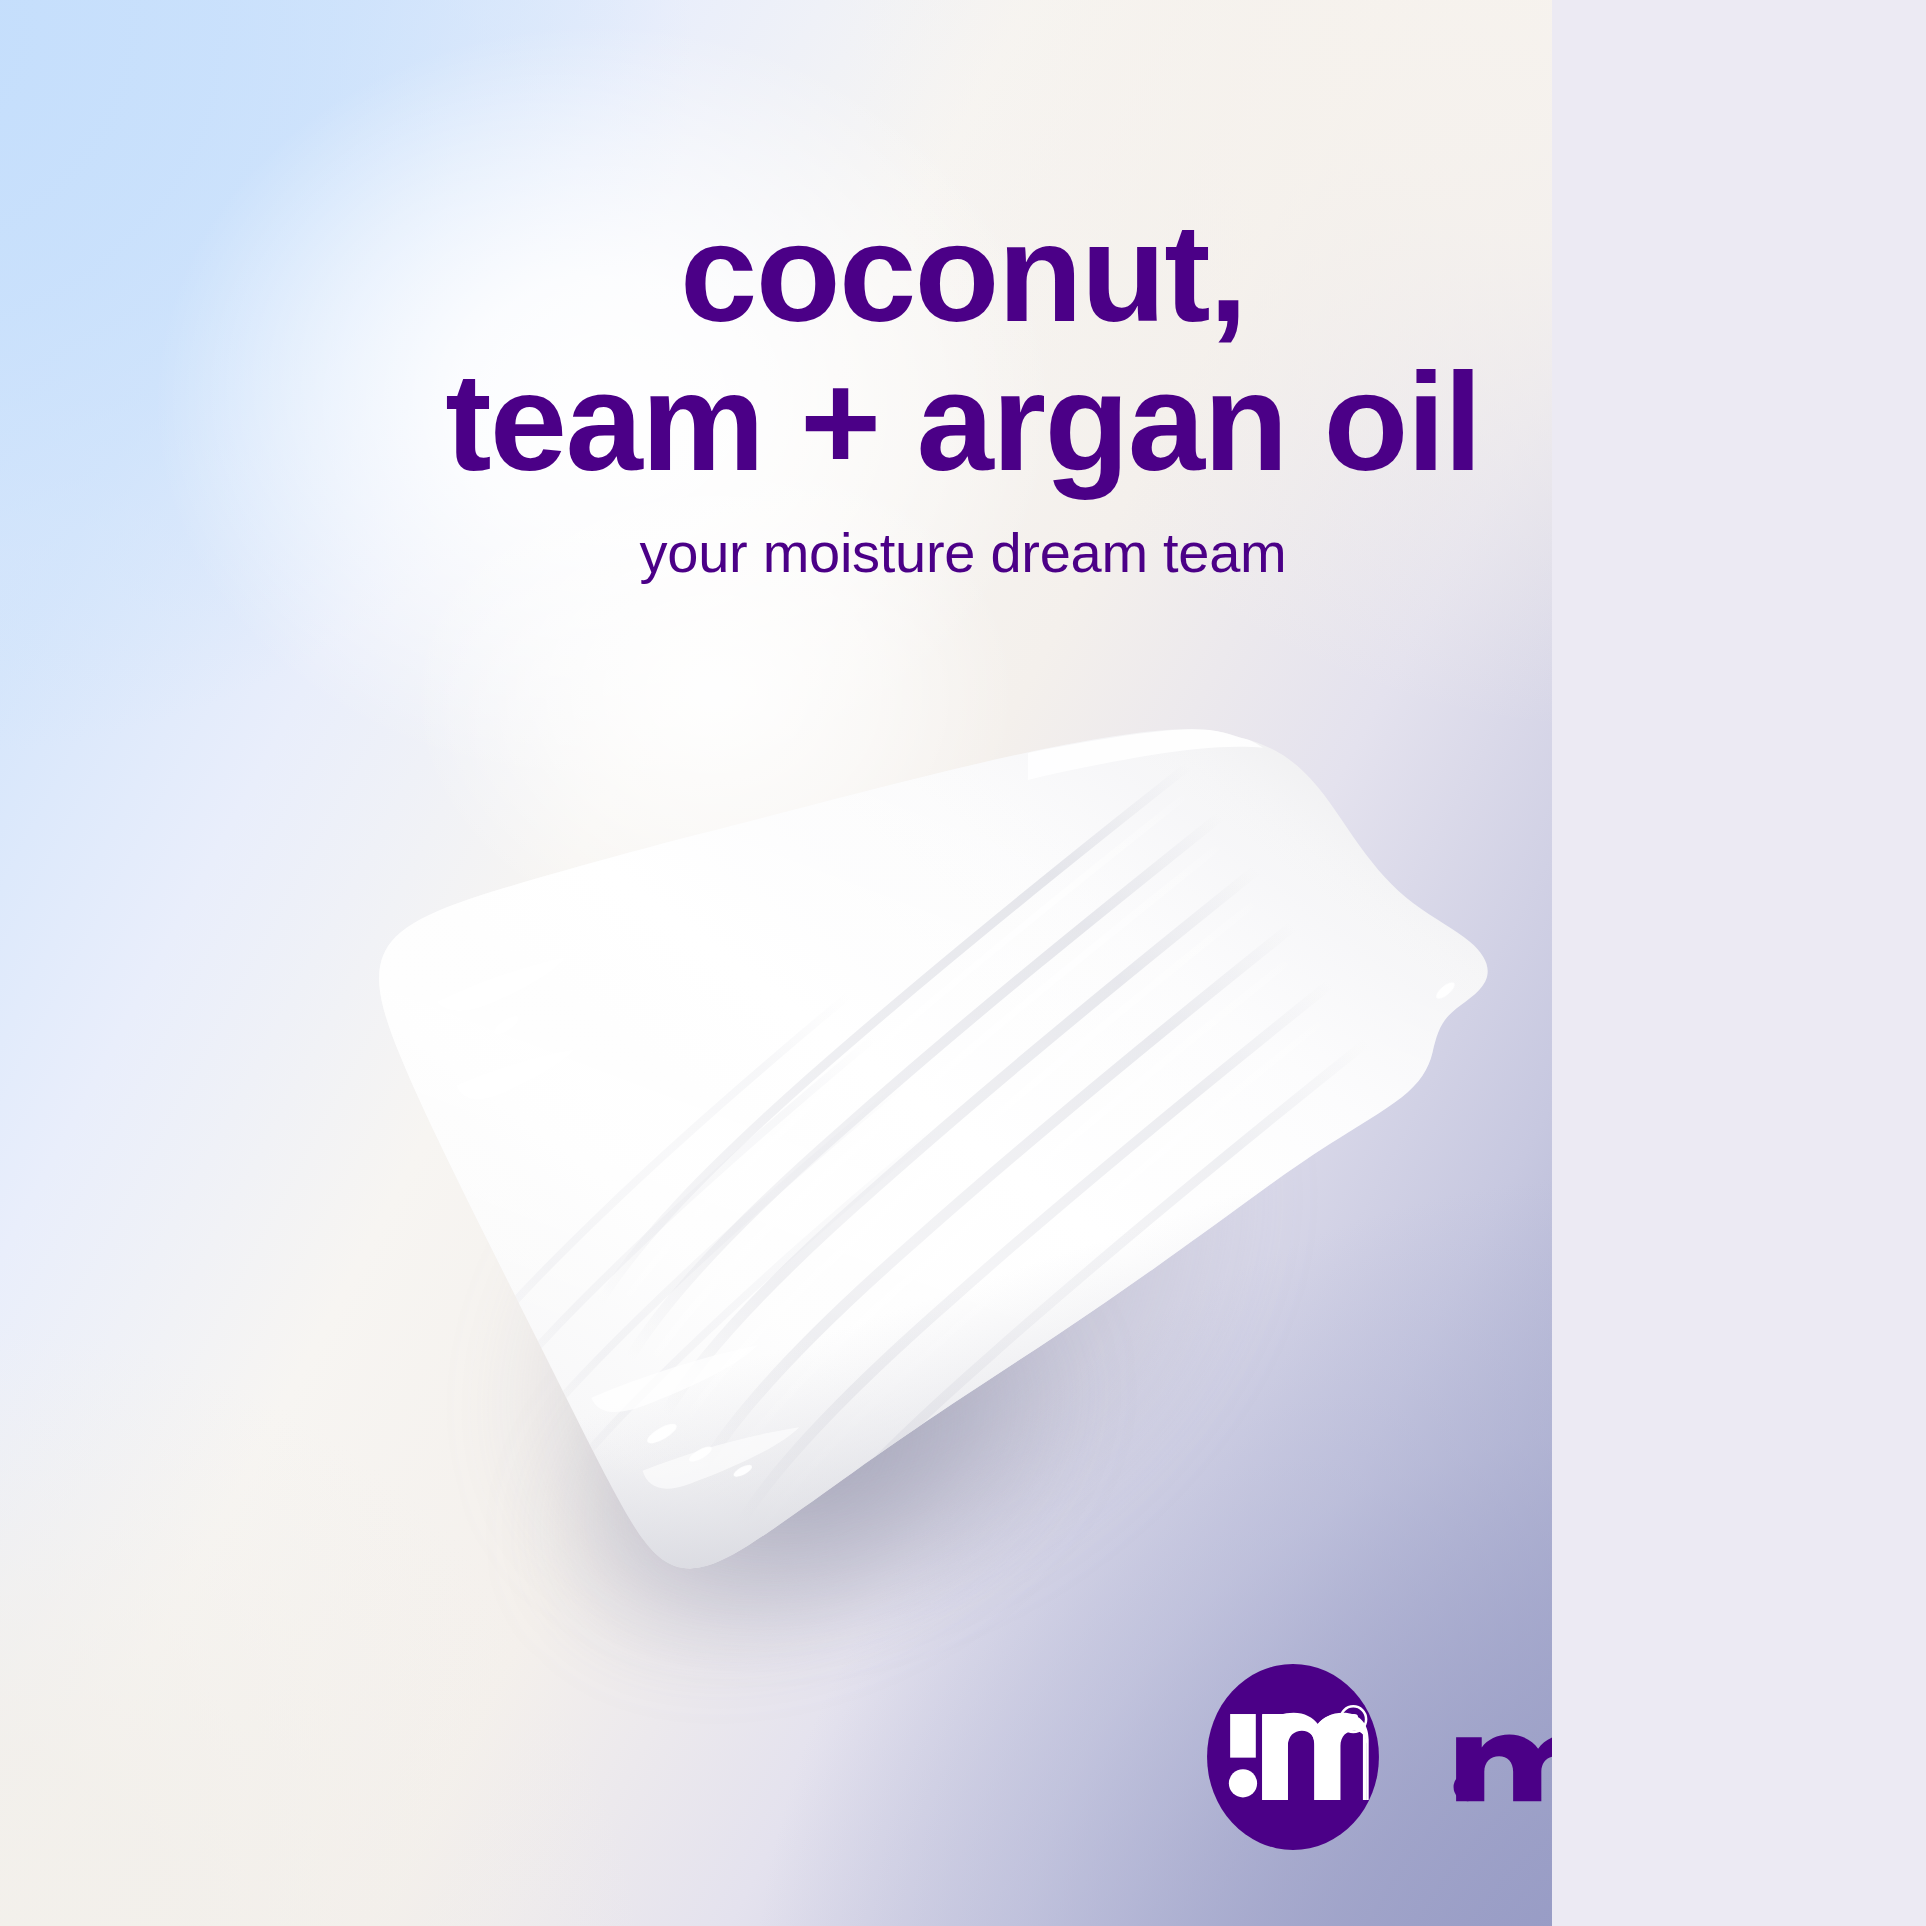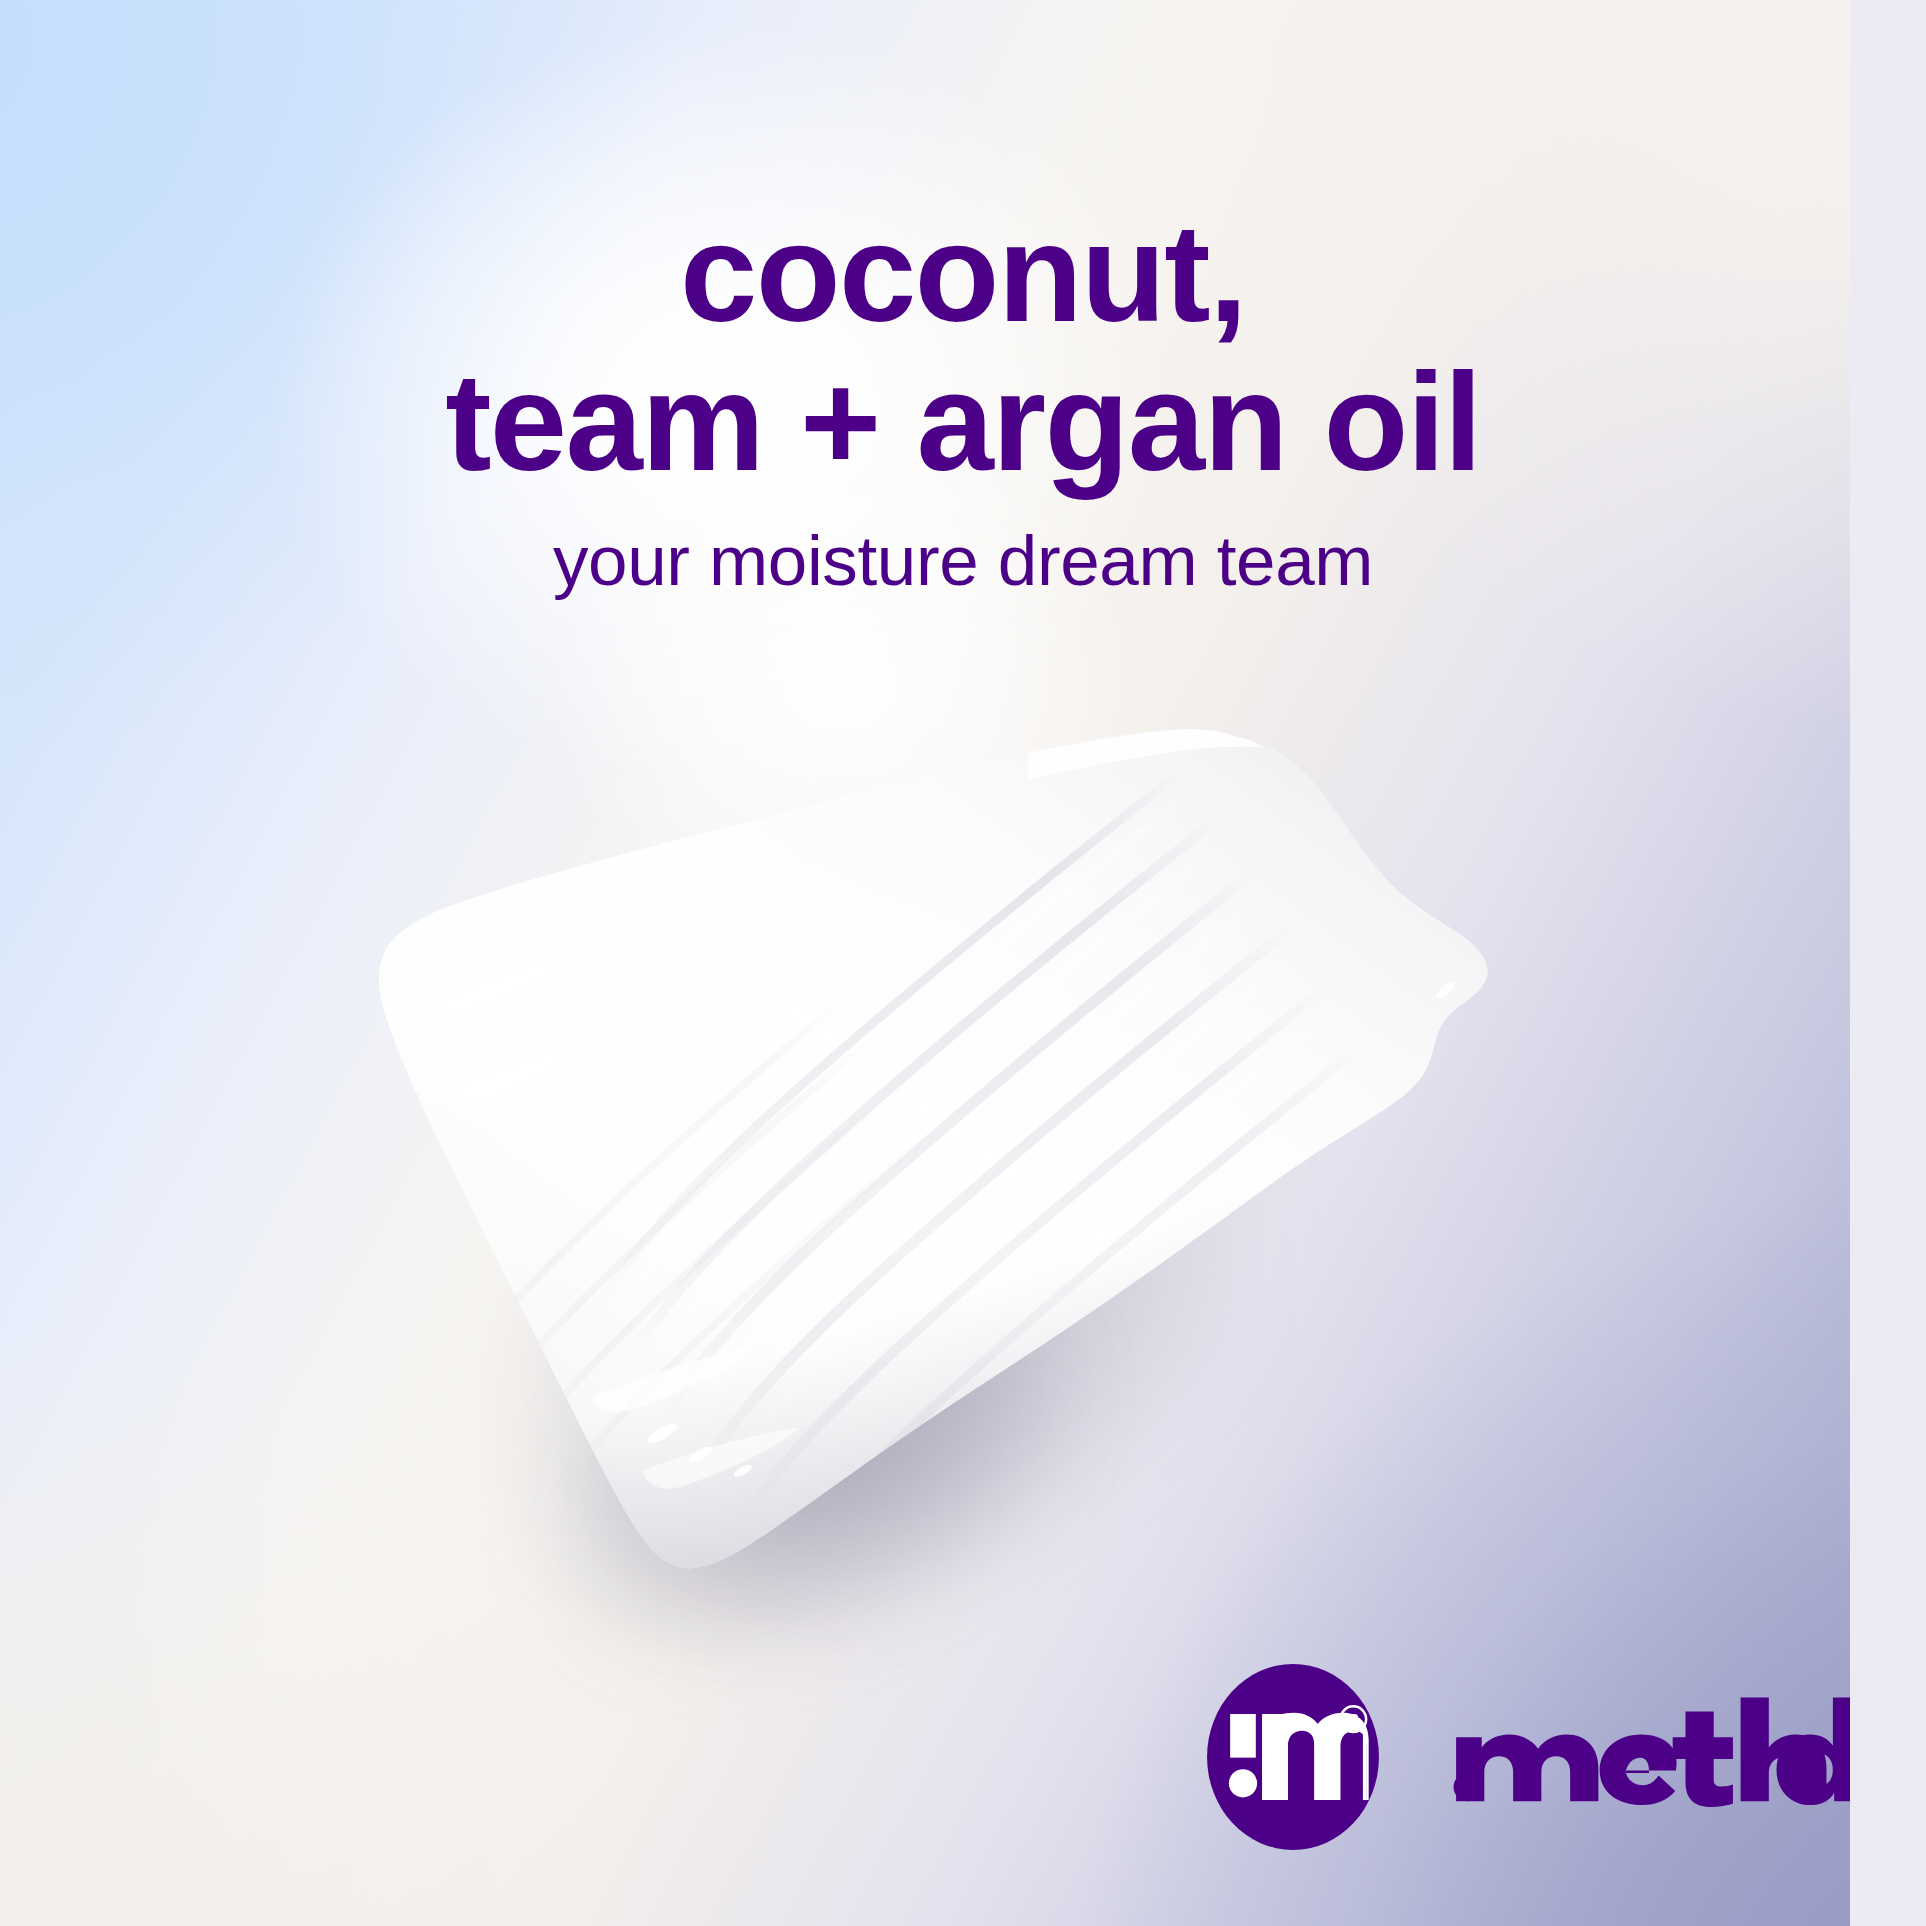--- a/index.html
+++ b/index.html
@@ -1,21 +1,21 @@
 <!DOCTYPE html>
 <html style="font-size:10.3px"><head>
 <meta charset="utf-8">
 <style>
   html,body{margin:0;padding:0;}
   body{
     width:1926px;height:1926px;overflow:hidden;
     font-family:"Liberation Sans", sans-serif;
     background:#eceaf3;
   }
-  #stage{position:relative;width:1850px;height:1926px;overflow:hidden;}
+  #stage{position:relative;width:1552px;height:1926px;overflow:hidden;}
 
   
   .bg{position:absolute;inset:0;}
   .bg-base{
     background:
       linear-gradient(118deg,
         #cfe2fb 0%,
         #d6e6fb 14%,
         #e9eefb 26%,
         #f7f5f2 40%,
@@ -70,21 +70,21 @@
   .copy{position:absolute;left:0;top:0;width:1926px;text-align:center;}
   .headline{
     position:absolute;left:0;width:1926px;text-align:center;
     color:#4b0087;font-weight:700;letter-spacing:-0.012em;
     line-height:0.98;
   }
   .hl1{top:205px;font-size:139px;}
   .hl2{top:354px;font-size:139px;}
   .subline{
     position:absolute;left:0;top:525px;width:1926px;text-align:center;
-    color:#4b0087;font-weight:400;font-size:71px;letter-spacing:-0.005em;
+    color:#4b0087;font-weight:400;font-size:56px;letter-spacing:-0.005em;
     line-height:1;
   }
 
   
   .swatch-wrap{position:absolute;left:0;top:0;width:1926px;height:1926px;}
 
   .shadow{
     position:absolute;
     left:398px;top:912px;width:1002px;height:758px;
     background:radial-gradient(ellipse 52% 48% at 48% 50%,

